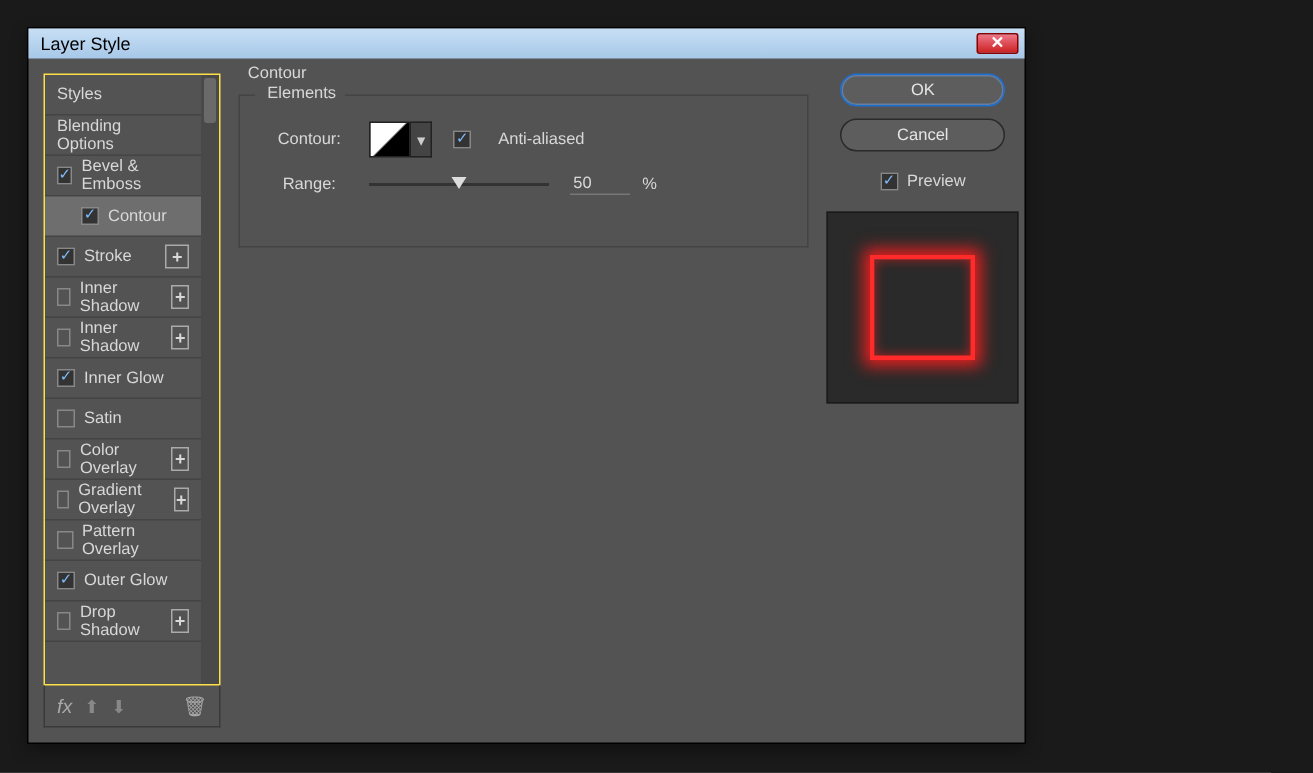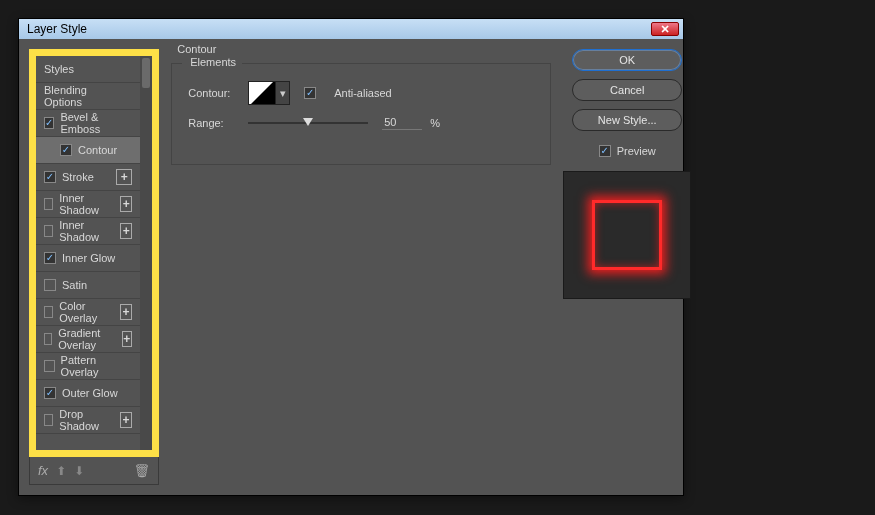--- a/index.html
+++ b/index.html
@@ -3,21 +3,21 @@
 <meta charset="utf-8">
 <style>
   * { box-sizing: border-box; margin: 0; padding: 0; font-family: Tahoma, Arial, sans-serif; font-size: 11px; }
   body { background: #1a1a1a; width: 875px; height: 515px; overflow: hidden; position: relative; }
   .outer { position: absolute; left: 18px; top: 18px; width: 666px; height: 478px; background: #535353; border: 1px solid #000; box-shadow: 0 3px 10px rgba(0,0,0,0.4); }
   .titlebar { height: 20px; background: linear-gradient(#c7dff5,#a7c8e8); display: flex; align-items: center; padding: 0 4px 0 8px; color: #000; }
   .titlebar .title { flex: 1; font-size: 12px; }
   .close-btn { width: 28px; height: 14px; background: linear-gradient(#e78,#c22); border: 1px solid #800; border-radius: 2px; display: flex; align-items: center; justify-content: center; color: #fff; font-weight: bold; font-size: 10px; line-height: 1; cursor: pointer; }
   .body { display: flex; height: calc(100% - 20px); padding: 10px; gap: 12px; color: #d8d8d8; }
   .sidebar { width: 248px; display: flex; flex-direction: column; }
-  .style-list { flex: 1; border: 7px solid #fde047; background: #535353; display: flex; }
+  .style-list { flex: 1; border: 1px solid #fde047; background: #535353; display: flex; }
   .style-scroll { flex: 1; overflow: hidden; }
   .style-item { height: 27px; display: flex; align-items: center; padding: 0 8px; border-bottom: 1px solid #444; cursor: pointer; gap: 6px; }
   .style-item.indent { padding-left: 24px; }
   .style-item.sel { background: #6e6e6e; }
   .chk { width: 12px; height: 12px; border: 1px solid #888; display: inline-flex; align-items: center; justify-content: center; }
   .chk.on { background: #333; }
   .chk.on::after { content: "✓"; color: #7fbfff; font-size: 10px; line-height: 1; }
   .spacer { flex: 1; }
   .plus { width: 16px; height: 16px; border: 1px solid #aaa; display: flex; align-items: center; justify-content: center; font-size: 12px; font-weight: bold; cursor: pointer; }
   .scrollbar { width: 12px; background: #494949; display: flex; flex-direction: column; }
@@ -26,21 +26,21 @@
   .fx { font-style: italic; font-size: 13px; }
   .arrow { font-size: 12px; color: #888; cursor: pointer; }
   .trash { font-size: 13px; cursor: pointer; margin-left: auto; }
   .center { flex: 1; }
   .group { border: 1px solid #444; border-top: none; padding: 18px 16px 24px; position: relative; margin-top: 6px; width: 380px; }
   .group::before { content: ""; position: absolute; top: 0; left: 0; width: 10px; border-top: 1px solid #444; }
   .group::after { content: ""; position: absolute; top: 0; right: 0; left: 70px; border-top: 1px solid #444; }
   .group-label { position: absolute; top: -7px; left: 14px; background: #535353; padding: 0 4px; font-size: 11px; }
   .section-heading { position: absolute; top: -20px; left: 6px; font-size: 11px; }
   .row { display: flex; align-items: center; margin-bottom: 10px; }
-  .row-label { width: 60px; text-align: left; }
+  .row-label { width: 60px; text-align: center; margin-right: 10px; }
   .contour-thumb { width: 28px; height: 24px; background: linear-gradient(135deg,#fff 0%,#fff 48%,#000 52%,#000 100%); border: 1px solid #222; cursor: pointer; display: inline-block; }
   .contour-dd { width: 14px; height: 24px; background: #444; border: 1px solid #222; border-left: none; display: inline-flex; align-items: center; justify-content: center; color: #ccc; font-size: 8px; cursor: pointer; }
   .aa { display: flex; align-items: center; gap: 18px; margin-left: 14px; }
   .slider { position: relative; width: 120px; height: 14px; }
   .slider-track { position: absolute; top: 6px; left: 0; right: 0; height: 2px; background: #333; }
   .slider-thumb { position: absolute; top: 2px; left: 50%; transform: translateX(-50%); width: 0; height: 0; border-left: 5px solid transparent; border-right: 5px solid transparent; border-top: 8px solid #ddd; cursor: pointer; }
   .num-input { width: 40px; background: transparent; border: none; border-bottom: 1px solid #777; color: #d8d8d8; text-align: left; padding: 1px 2px; margin-left: 14px; }
   .pct { margin-left: 8px; }
   .right { width: 136px; display: flex; flex-direction: column; align-items: center; gap: 8px; }
   .btn { width: 110px; height: 22px; border: 1px solid #2a2a2a; border-radius: 11px; background: #5d5d5d; color: #e5e5e5; display: flex; align-items: center; justify-content: center; cursor: pointer; }
@@ -176,21 +176,20 @@
             <input class="num-input" value="50" style="">
             <span class="pct">%</span>
           </div>
         </div>
       </div>
     </div>
 
     <div class="right">
       <div class="btn primary">OK</div>
       <div class="btn">Cancel</div>
-      <div class="btn">New Style...</div>
       <label class="preview-chk">
         <span class="chk on"></span>
         <span>Preview</span>
       </label>
       <div class="preview-box">
         <div class="glow-sq"></div>
       </div>
     </div>
 
   </div>

